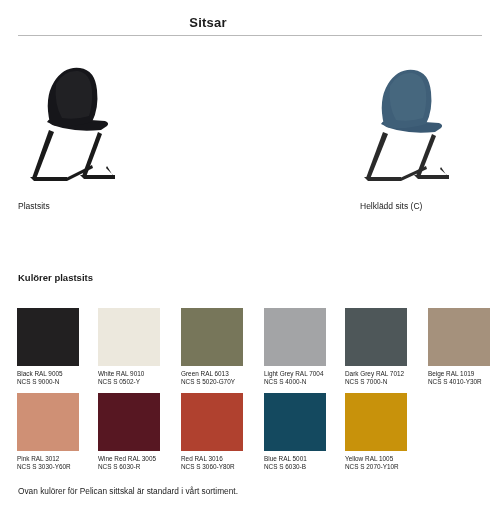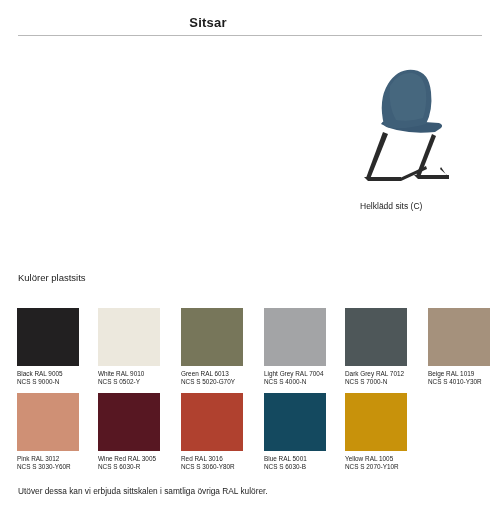--- a/index.html
+++ b/index.html
@@ -73,21 +73,21 @@
   }
   .chair-cell.c2 .chair-label { left: 12px; }
   .chair-cell.c3 .chair-label { left: 15px; }
 
   
   .section-title {
     position: absolute;
     top: 272px;
     left: 18px;
     font-size: 9.5px;
-    font-weight: normal;
+    font-weight: bold;
     color: #1b1b1b;
   }
 
   .swatch-grid {
     position: absolute;
     top: 308px;
     left: 17px;
     width: 470px;
   }
   .swatch-row {
@@ -126,20 +126,39 @@
   .footer span { display: block; }
 </style>
 </head>
 <body>
 
 <div class="page-title">Sitsar</div>
 <div class="title-rule"></div>
 
 <div class="chairs">
 
+  <div class="chair-cell c1">
+    <svg class="chair-art" viewBox="0 0 164 140">
+
+      <path d="M43 70 L26 118 L30 119 L48 72 Z" fill="#1a1a1a"></path>
+      <path d="M24 117 L28 121 L61 121 L61 117 Z" fill="#1a1a1a"></path>
+      <path d="M60 118 L86 105 L87 108 L61 121 Z" fill="#1a1a1a"></path>
+
+      <path d="M92 72 L76 116 L80 117 L96 74 Z" fill="#1a1a1a"></path>
+      <path d="M74 115 L78 119 L109 119 L109 115 Z" fill="#1a1a1a"></path>
+      <path d="M108 116 L100 108 L101 106 L109 119 Z" fill="#1a1a1a"></path>
+
+      <path d="M41 62 Q60 73 95 70 L101 66 Q104 63 99 61 L55 58 Q44 57 41 62 Z" fill="#16161a"></path>
+
+      <path d="M44 63 Q38 38 48 22 Q58 6 74 8 Q89 10 91 30 Q93 48 86 62 Q70 67 52 66 Q46 66 44 63 Z" fill="#16161a"></path>
+
+      <path d="M50 24 Q58 10 72 11 Q84 13 86 30 Q87 43 83 56 Q70 60 56 58 Q48 44 50 24 Z" fill="#232327" opacity="0.85"></path>
+    </svg>
+    <div class="chair-label">Plastsits</div>
+  </div>
 
 
   <div class="chair-cell c3">
     <svg class="chair-art" viewBox="0 0 164 140">
       <path d="M38 72 L21 118 L25 119 L43 74 Z" fill="#2a2a2a"></path>
       <path d="M19 117 L23 121 L56 121 L56 117 Z" fill="#2a2a2a"></path>
       <path d="M55 118 L81 106 L82 109 L56 121 Z" fill="#2a2a2a"></path>
       <path d="M87 74 L71 116 L75 117 L91 76 Z" fill="#2a2a2a"></path>
       <path d="M69 115 L73 119 L104 119 L104 115 Z" fill="#2a2a2a"></path>
       <path d="M103 116 L95 109 L96 107 L104 119 Z" fill="#2a2a2a"></path>
@@ -235,14 +254,14 @@
       <span class="swatch-chip" style="background-color: rgb(200, 146, 11);"></span>
       <div class="swatch-text">
         <span>Yellow RAL 1005</span>
         <span class="ncs">NCS S 2070-Y10R</span>
       </div>
     </div>
   </div>
 </div>
 
 <div class="footer">
-  <span>Utöver dessa kan vi erbjuda sittskalen i samtliga övriga RAL kulörer.</span>
+  <span>Ovan kulörer för Pelican sittskal är standard i vårt sortiment.</span>
 </div>
 
 </body></html>

